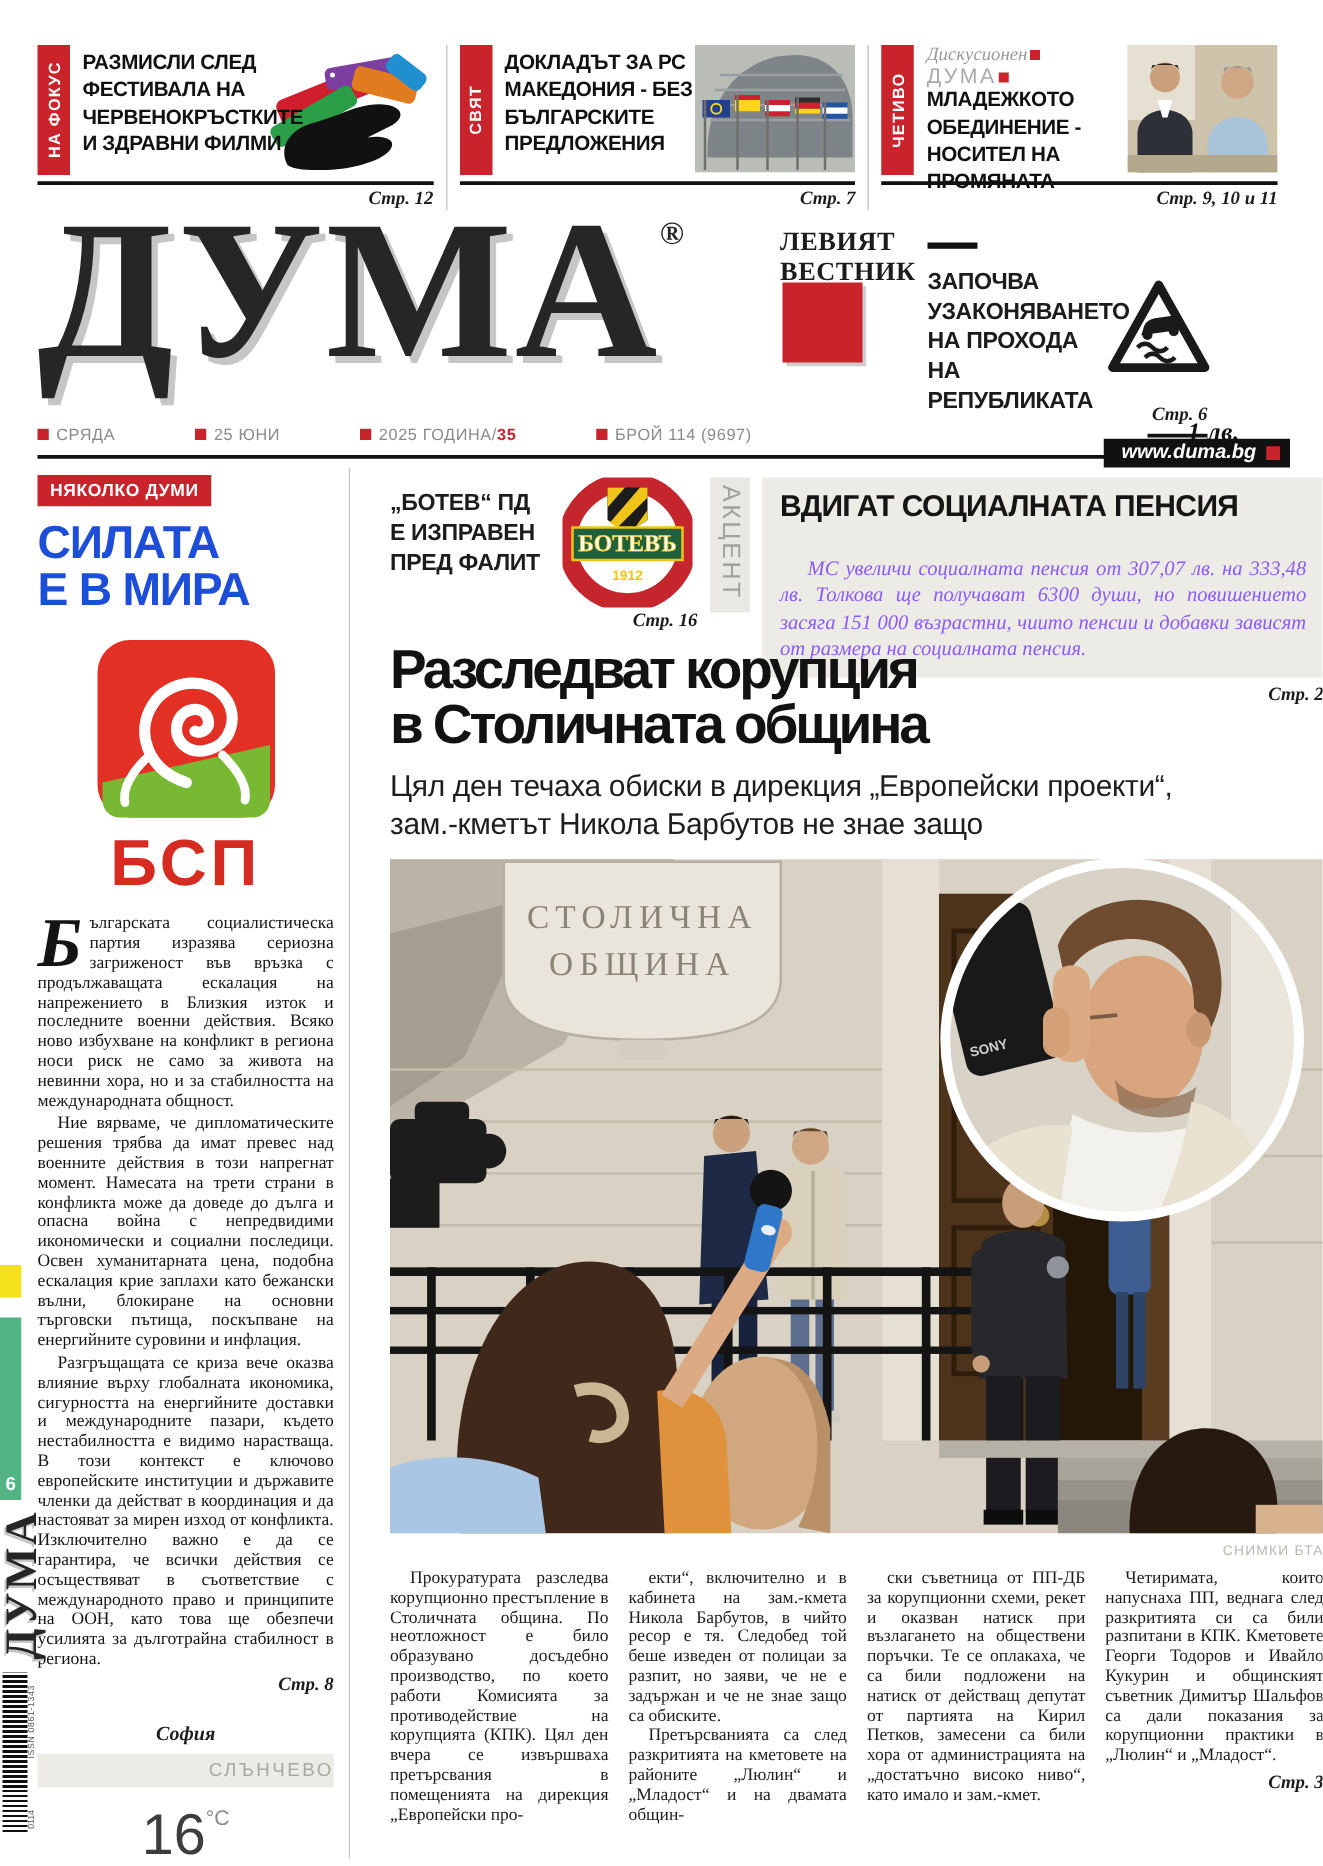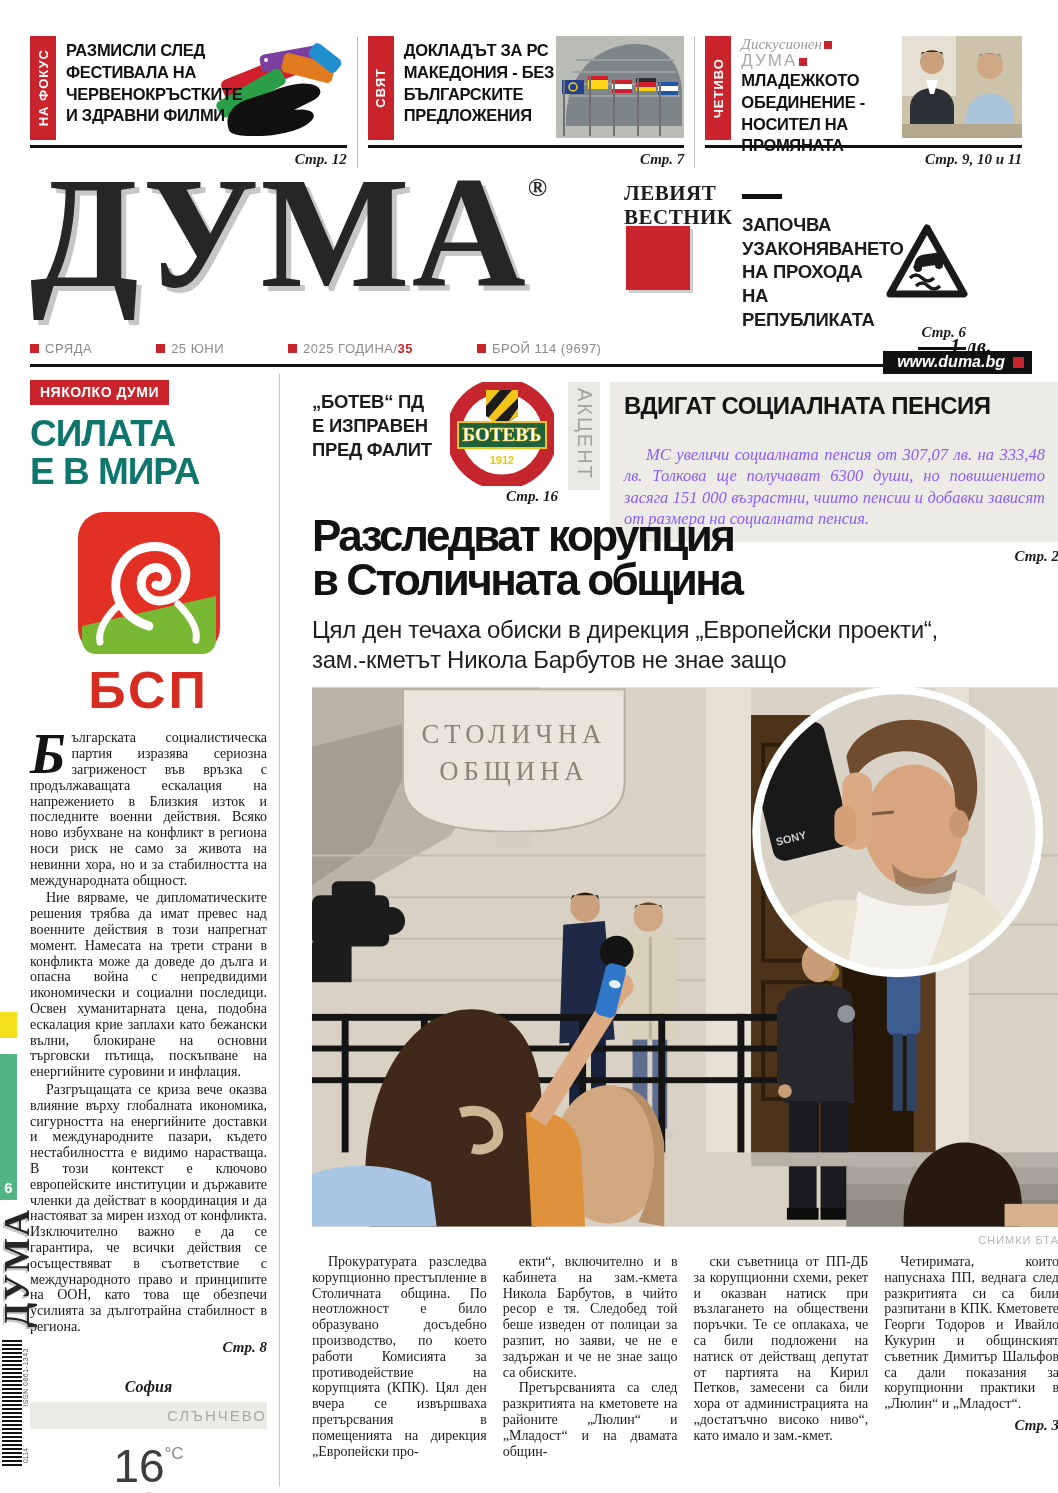--- a/index.html
+++ b/index.html
@@ -41,21 +41,21 @@
   .dl-red{color:#c9242b;font-weight:bold;}
   .price{margin-left:auto;margin-right:40px;font-family:"Liberation Serif",serif;font-style:italic;font-weight:bold;font-size:20px;color:#111;}
   .sitebar{position:absolute;right:0;bottom:-10px;background:#111;color:#fff;font-family:"Liberation Sans",sans-serif;font-weight:bold;font-style:italic;font-size:16px;padding:2px 8px 3px 14px;display:flex;align-items:center;}
   .sitebar .sq{width:11px;height:11px;background:#c9242b;margin-left:8px;}
   
   .content{position:absolute;top:374px;left:30px;right:26px;bottom:6px;display:flex;gap:20px;}
   .leftcol{width:237px;flex:none;padding-right:12px;border-right:1px solid #c6c6c6;}
   .rightcol{flex:1;padding-left:12px;position:relative;}
   
   .oplabel{display:inline-block;background:#c9242b;color:#fff;font-family:"Liberation Sans",sans-serif;font-weight:bold;font-size:14px;letter-spacing:0.5px;padding:4px 10px 5px;margin:6px 0 10px;}
-  .optitle{font-family:"Liberation Sans",sans-serif;font-weight:bold;font-size:37px;line-height:1.02;letter-spacing:-1px;color:#0f766e;}
+  .optitle{font-family:"Liberation Sans",sans-serif;font-weight:bold;font-size:37px;line-height:1.02;letter-spacing:-1px;color:#1d4ed8;}
   .bsplogo{width:170px;margin:18px auto 10px;text-align:center;}
   .bsptext{font-family:"Liberation Sans",sans-serif;font-weight:bold;font-size:52px;letter-spacing:3px;color:#d52b20;line-height:1;margin-top:2px;}
   .article{font-size:14px;line-height:15.8px;text-align:justify;color:#141414;margin-top:14px;}
   .article p{margin:0 0 2px;text-indent:16px;}
   .article p.first{text-indent:0;}
   .dropcap{float:left;font-style:italic;font-weight:bold;font-size:56px;line-height:44px;margin:2px 6px 0 0;}
   .oppage{text-align:right;font-style:italic;font-weight:bold;font-size:15px;margin-top:4px;}
   .weather{margin-top:22px;text-align:center;}
   .wcity{font-style:italic;font-weight:bold;font-size:16px;}
   .wcond{background:#ecebe5;color:#a9a8a2;font-family:"Liberation Sans",sans-serif;font-size:15px;letter-spacing:2px;padding:5px 0;margin-top:6px;text-align:right;}

